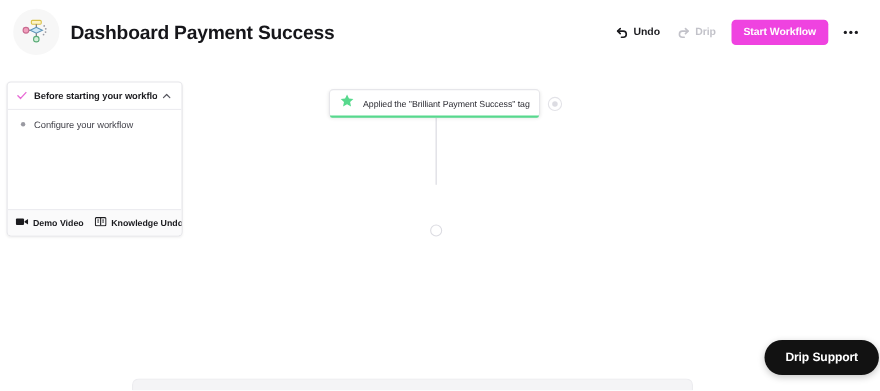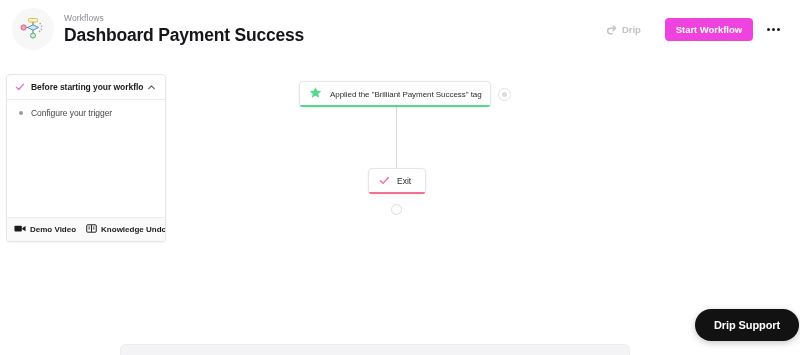--- a/index.html
+++ b/index.html
@@ -89,21 +89,21 @@
   .hdr-btn svg { display: block; }
 
   .start-btn {
     background: #ef43e0;
     color: #ffffff;
     font-size: 9.5px;
     font-weight: bold;
     border: none;
     border-radius: 4px;
     padding: 6px 11px;
-    margin-left: 16px;
+    margin-left: 6px;
     cursor: pointer;
     white-space: nowrap;
     letter-spacing: -.05px;
     font-family: "Liberation Sans", sans-serif;
   }
   .more-btn {
     display: flex;
     align-items: center;
     justify-content: center;
     gap: 2px;
@@ -181,21 +181,20 @@
     margin-left: 3px;
     flex: 0 0 auto;
   }
   .cl-footer {
     display: flex;
     align-items: center;
     border-top: 1px solid #ececf0;
     background: #fafafb;
     padding: 6px 7px;
     gap: 10px;
-    margin-top: 27px;
   }
   .cl-foot-btn {
     display: flex;
     align-items: center;
     gap: 4px;
     font-size: 8px;
     font-weight: bold;
     color: #1b1b1f;
     cursor: pointer;
     background: transparent;
@@ -354,28 +353,36 @@
       <line x1="13" y1="14.2" x2="13" y2="17.4" stroke="#6e6e76" stroke-width="1"></line>
       <circle cx="13" cy="19.6" r="2.5" fill="#d4f0da" stroke="#5aab77" stroke-width="1"></circle>
       <circle cx="20.2" cy="7.6" r=".8" fill="#9a9aa2"></circle>
       <circle cx="21.6" cy="10.2" r=".8" fill="#9a9aa2"></circle>
       <circle cx="21.4" cy="13.2" r=".8" fill="#9a9aa2"></circle>
       <circle cx="19.6" cy="15.4" r=".8" fill="#9a9aa2"></circle>
     </svg>
   </div>
 
   <div class="title-block">
-    <div class="breadcrumb">Workflows</div>
     <div class="page-title">Dashboard Payment Success</div>
   </div>
 
   <div class="header-spacer"></div>
 
   <div class="header-actions">
 
+    <button class="hdr-btn">
+      <span>
+        <svg width="11" height="11" viewBox="0 0 12 12">
+          <path d="M4.2 2.2 L1.6 4.7 L4.2 7.2" fill="none" stroke="#1b1b1f" stroke-width="1.6" stroke-linecap="round" stroke-linejoin="round"></path>
+          <path d="M1.8 4.7 H7.2 a3 3 0 0 1 0 6 H5.4" fill="none" stroke="#1b1b1f" stroke-width="1.6" stroke-linecap="round"></path>
+        </svg>
+      </span>
+      <span>Undo</span>
+    </button>
 
     <button class="hdr-btn disabled">
       <span>
         <svg width="11" height="11" viewBox="0 0 12 12">
           <path d="M7.8 2.2 L10.4 4.7 L7.8 7.2" fill="none" stroke="#c2c2c9" stroke-width="1.6" stroke-linecap="round" stroke-linejoin="round"></path>
           <path d="M10.2 4.7 H4.8 a3 3 0 0 0 0 6 H6.6" fill="none" stroke="#c2c2c9" stroke-width="1.6" stroke-linecap="round"></path>
         </svg>
       </span>
       <span>Drip</span>
     </button>
@@ -404,21 +411,21 @@
     <span class="cl-chevron">
       <svg width="9" height="9" viewBox="0 0 10 10">
         <path d="M1.8 6.4 L5 3.2 L8.2 6.4" fill="none" stroke="#55555e" stroke-width="1.2" stroke-linecap="round" stroke-linejoin="round"></path>
       </svg>
     </span>
   </div>
 
   <div class="cl-body">
     <div class="cl-item">
       <span class="cl-bullet"></span>
-      <span>Configure your trigger</span>
+      <span>Configure your workflow</span>
     </div>
   </div>
 
   <div class="cl-footer">
     <button class="cl-foot-btn">
       <span>
         <svg width="12" height="9" viewBox="0 0 13 9">
           <rect x="0.5" y="1.4" width="8" height="6.4" rx="1" fill="#1b1b1f"></rect>
           <path d="M9 4 L12.5 1.8 V7.4 L9 5.2 Z" fill="#1b1b1f"></path>
         </svg>
@@ -454,26 +461,18 @@
     </span>
     <span class="node-label">Applied the "Brilliant Payment Success" tag</span>
   </div>
 
   <div class="node-side-btn">
     <i></i>
   </div>
 
   <div class="connector-node"></div>
 
-  <div class="node node-exit">
-    <span>
-      <svg width="11" height="11" viewBox="0 0 12 12">
-        <path d="M1.6 6.2 L4.5 9 L10.2 2.8" fill="none" stroke="#f5708e" stroke-width="1.5" stroke-linecap="round" stroke-linejoin="round"></path>
-      </svg>
-    </span>
-    <span class="node-label">Exit</span>
-  </div>
 
 </div>
 
 <div class="bottom-panel"></div>
 
 <button class="support-btn">Drip Support</button>
 
 </body></html>

